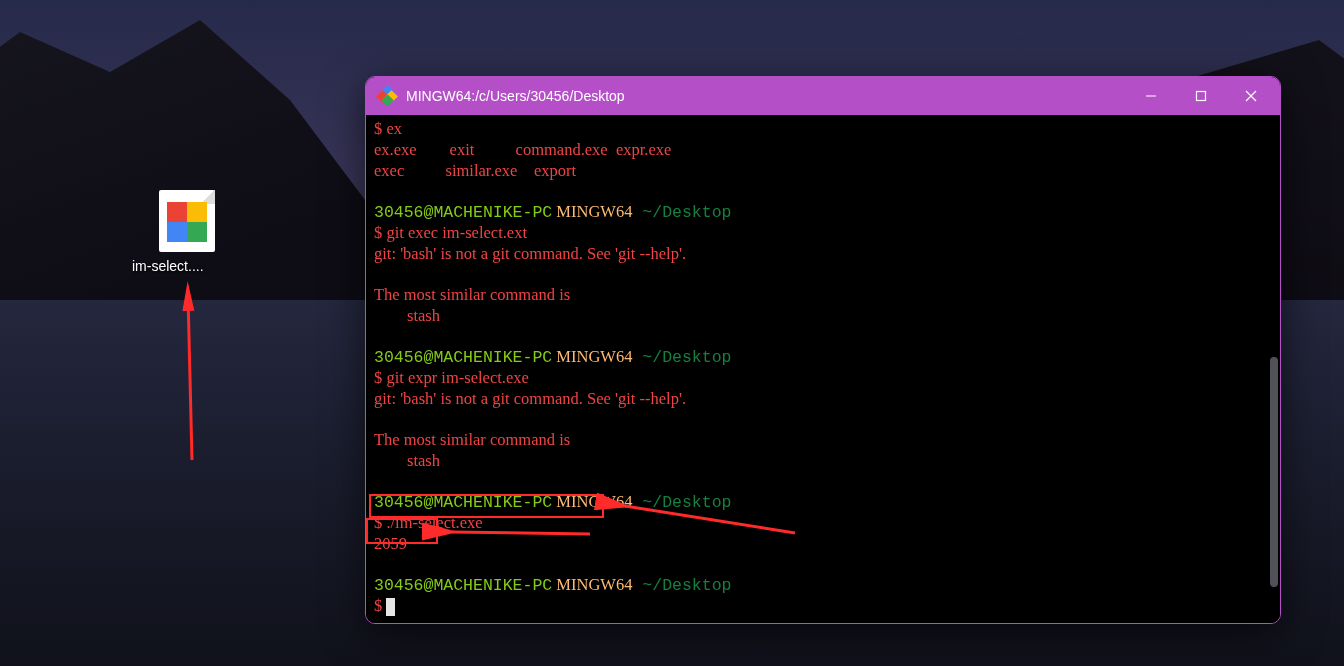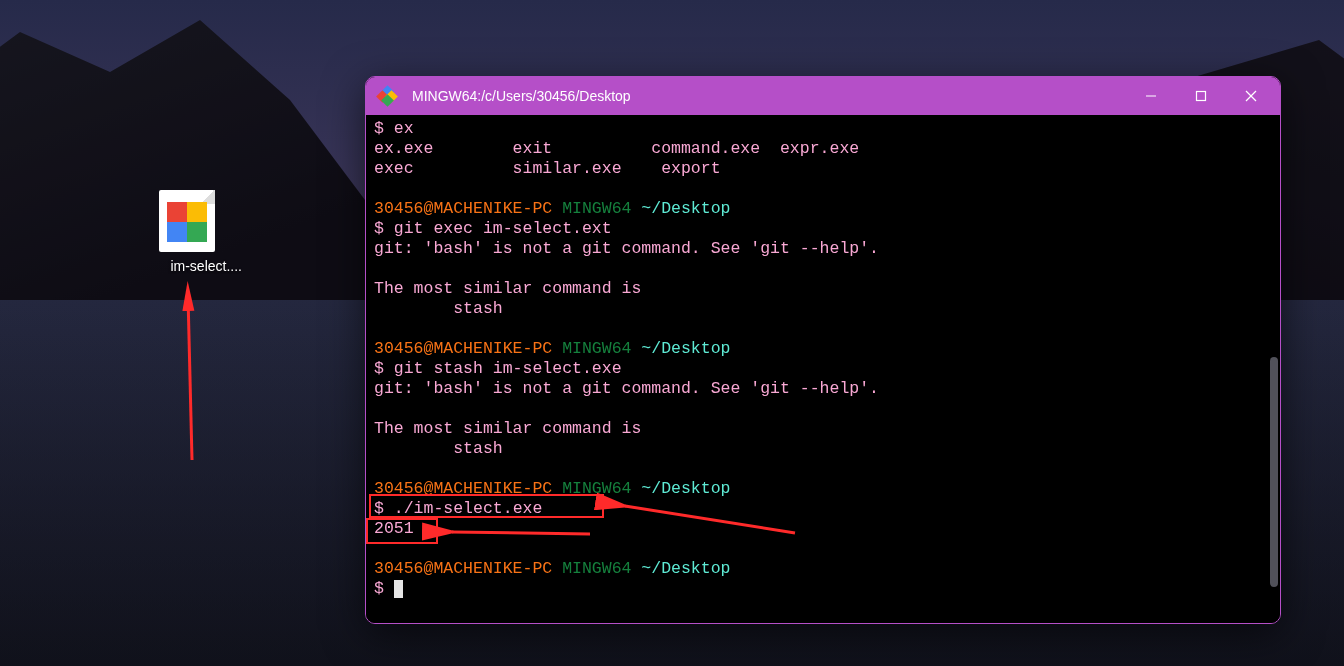--- a/index.html
+++ b/index.html
@@ -53,21 +53,21 @@
     content: "";
     position: absolute;
     inset: 0;
     background: linear-gradient(180deg, rgba(60,60,100,0.2), rgba(10,10,20,0.4));
   }
 
   
   .desktop-icon {
     position: absolute;
     width: 110px;
-    text-align: right;
+    text-align: left;
     cursor: pointer;
   }
   .desktop-icon .file-graphic {
     width: 56px; height: 62px;
     margin: 0 auto 6px;
     position: relative;
     background: #fff;
     border-radius: 2px;
   }
   .file-graphic .fold {
@@ -110,21 +110,20 @@
     background: #000;
     border: 1px solid #b54fc8;
   }
   .titlebar {
     height: 38px;
     background: #b54fc8;
     display: flex;
     align-items: center;
     padding: 0 4px 0 12px;
     color: #fff;
-    gap: 6px;
   }
   .titlebar .app-icon {
     width: 18px; height: 18px;
     margin-right: 10px;
     position: relative;
   }
   .titlebar .app-icon .d {
     position: absolute;
     width: 9px; height: 9px;
     transform: rotate(45deg);
@@ -153,24 +152,24 @@
     top: 38px; left: 0; right: 0; bottom: 0;
     background: #000;
     padding: 4px 8px 4px 8px;
     font-family: Consolas, "Courier New", monospace;
     font-size: 16.5px;
     line-height: 20px;
     color: #ccc;
     overflow: hidden;
     white-space: pre;
   }
-  .terminal-body .green { color: #f97316; }
-  .terminal-body .purple { color: #15803d; }
-  .terminal-body .yellow { color: #5eead4; }
-  .terminal-body .white { color: #f9a8d4; }
+  .terminal-body .green { color: #84cc16; }
+  .terminal-body .purple { color: #fdba74; font-family: Liberation Serif, serif; }
+  .terminal-body .yellow { color: #15803d; }
+  .terminal-body .white { color: #ef4444; font-family: Liberation Serif, serif; }
   .cursor-block {
     display: inline-block;
     width: 9px; height: 18px;
     background: #e6e6e6;
     vertical-align: text-bottom;
   }
 
   .scrollbar {
     position: absolute;
     right: 2px;
@@ -265,29 +264,29 @@
 <span class="white">exec          similar.exe    export</span>
 <span></span>
 <span class="green">30456@MACHENIKE-PC</span><span class="purple"> MINGW64</span><span class="yellow"> ~/Desktop</span>
 <span class="white">$ git exec im-select.ext</span>
 <span class="white">git: 'bash' is not a git command. See 'git --help'.</span>
 <span></span>
 <span class="white">The most similar command is</span>
 <span class="white">        stash</span>
 <span></span>
 <span class="green">30456@MACHENIKE-PC</span><span class="purple"> MINGW64</span><span class="yellow"> ~/Desktop</span>
-<span class="white">$ git stash im-select.exe</span>
+<span class="white">$ git expr im-select.exe</span>
 <span class="white">git: 'bash' is not a git command. See 'git --help'.</span>
 <span></span>
 <span class="white">The most similar command is</span>
 <span class="white">        stash</span>
 <span></span>
 <span class="green">30456@MACHENIKE-PC</span><span class="purple"> MINGW64</span><span class="yellow"> ~/Desktop</span>
 <span class="white">$</span><span class="white"> ./im-select.exe</span>
-<span class="white">2051</span>
+<span class="white">2059</span>
 <span></span>
 <span class="green">30456@MACHENIKE-PC</span><span class="purple"> MINGW64</span><span class="yellow"> ~/Desktop</span>
 <span class="white">$ </span><span class="cursor-block"></span></div>
 
   <div class="scrollbar"></div>
 </div>
 
 <div class="redbox" style="left:369px; top:494px; width:235px; height:24px;"></div>
 <div class="redbox" style="left:366px; top:518px; width:72px; height:26px;"></div>
 

